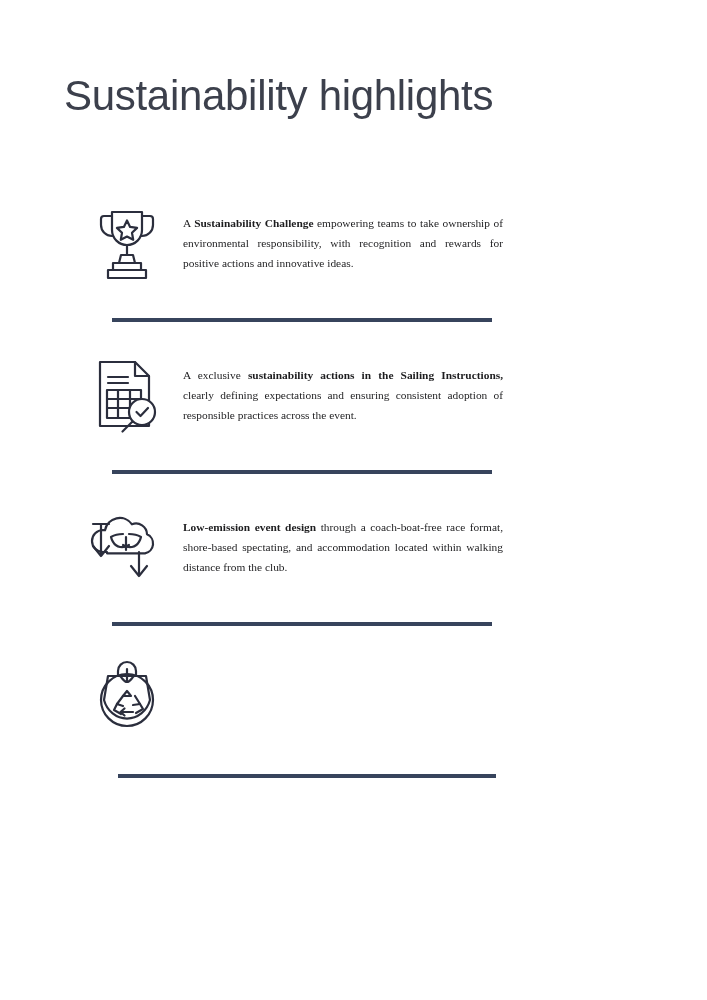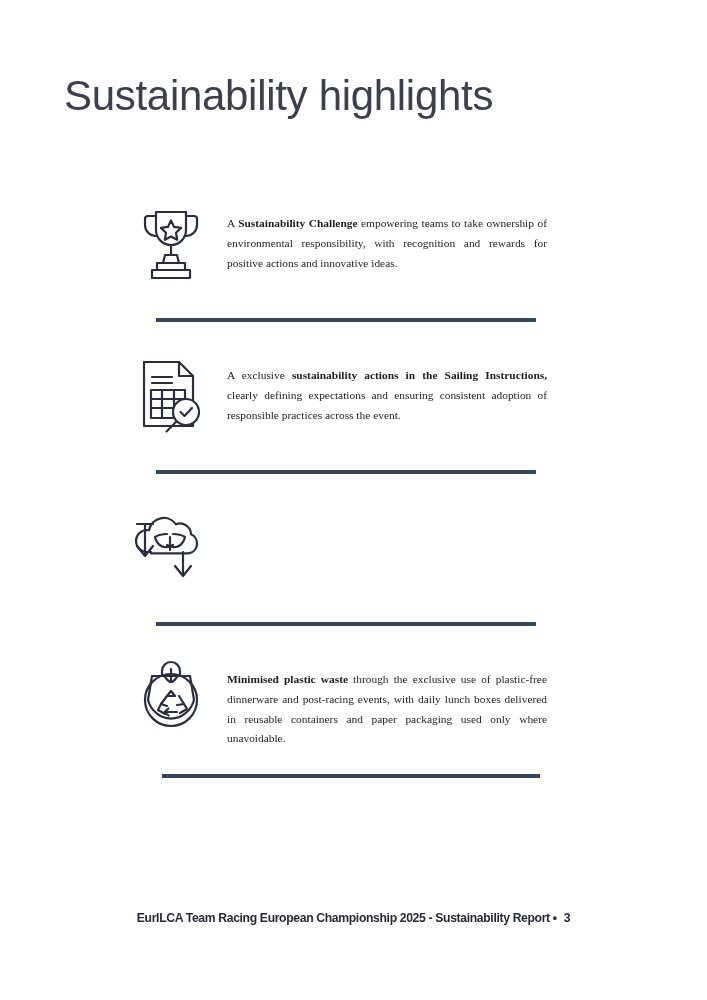--- a/index.html
+++ b/index.html
@@ -36,21 +36,20 @@
     color: #3c404c;
     white-space: nowrap;
   }
 
   
   .highlights {
     position: absolute;
     left: 0;
     top: 200px;
     width: 603px;
-    margin-left: 44px;
   }
 
   .highlight-row {
     position: relative;
     display: flex;
     align-items: flex-start;
     padding-left: 88px;
     padding-right: 100px;
     min-height: 96px;
   }
@@ -182,20 +181,23 @@
           <path d="M18 44 h-4 a11 11 0 0 1 0 -22 a8 8 0 0 1 2 0.3 a15 15 0 0 1 27 -6 a11 11 0 0 1 15 10 a10 10 0 0 1 -2 19 h-38"></path>
           <path d="M34 26 c-7 0 -12 3 -12 3 s2 9 9 10 c5 0.7 9 -2 9 -2"></path>
           <path d="M40 26 c7 0 12 3 12 3 s-2 9 -9 10 c-5 0.7 -9 -2 -9 -2"></path>
           <path d="M37 42 v-13"></path>
           <path d="M12 16 v30"></path>
           <path d="M4 38 l8 10 l8 -10"></path>
           <path d="M4 16 h16"></path>
           <path d="M50 44 v22"></path>
           <path d="M42 58 l8 10 l8 -10"></path>
         </svg>
+      </div>
+      <div class="highlight-text">
+        <span></span><b>Low-emission event design</b><span> through a coach-boat-free race format, shore-based spectating, and accommodation located within walking distance from the club.</span>
       </div>
     </div>
 
     <div class="spacer-sm"></div>
     <div class="divider"></div>
     <div class="spacer-md"></div>
 
     <div class="highlight-row">
       <div class="highlight-icon">
         <svg width="72" height="78" viewBox="0 0 72 78" fill="none" stroke="#2b2e3d" stroke-width="2.2" stroke-linecap="round" stroke-linejoin="round">
@@ -206,27 +208,21 @@
           <path d="M36 9 v13"></path>
           <path d="M32 36 l-6 8 l6 2"></path>
           <path d="M26 44 l-3 6 l7 4"></path>
           <path d="M44 36 l5 8 l-7 1"></path>
           <path d="M49 44 l3 5 l-7 4"></path>
           <path d="M30 52 h12"></path>
           <path d="M33.5 48.5 l-4 3.5 l4 3.5"></path>
           <path d="M36 31 l4 5 l-8 0 z"></path>
         </svg>
       </div>
-      <div class="highlight-text">
-        <span></span><b>Minimised plastic waste</b><span>  through the exclusive use of plastic-free dinnerware and post-racing events, with daily lunch boxes delivered in reusable containers and paper packaging used only where unavoidable.</span>
-      </div>
     </div>
 
     <div class="spacer-sm"></div>
     <div class="divider wide"></div>
 
   </div>
 
-  <div class="page-footer">
-    <span>EurILCA Team Racing European Championship 2025 - Sustainability Report</span><span class="sep">•</span><span class="pagenum">3</span>
-  </div>
 
 </div>
 
 </body></html>

